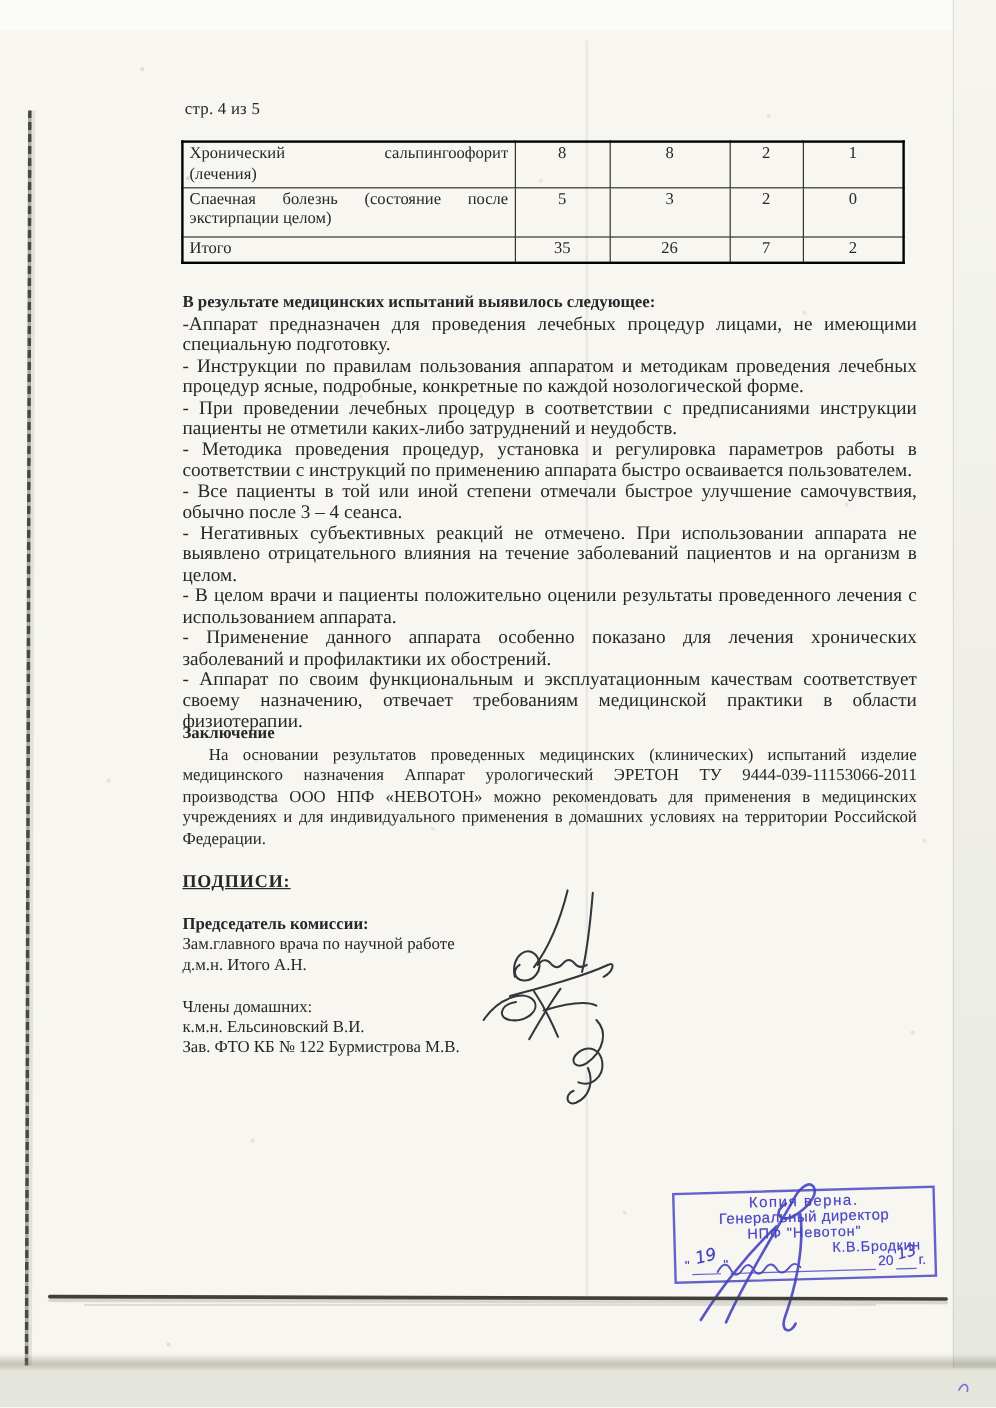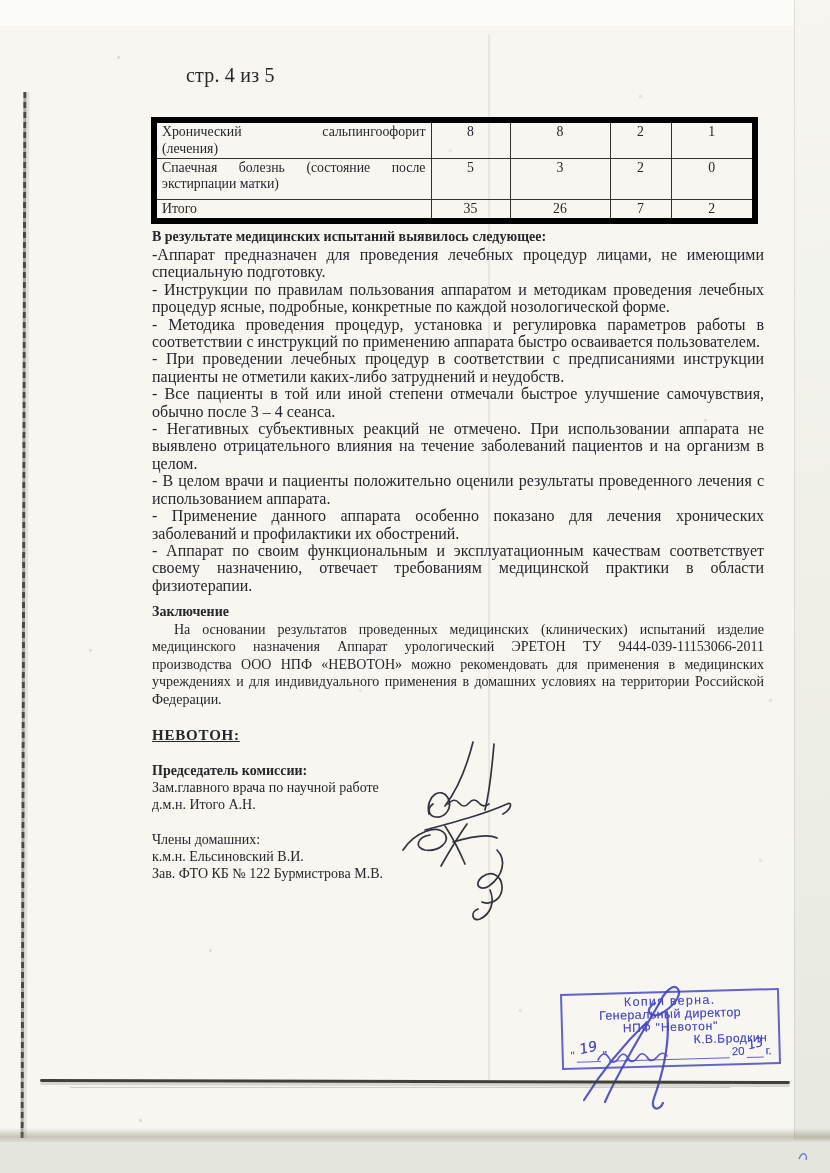--- a/index.html
+++ b/index.html
@@ -27,33 +27,33 @@
   .scanner-bed{position:absolute;left:0;top:1142px;width:830px;height:31px;background:#e4e6de;}
   .speckles{position:absolute;left:0;top:0;width:1px;height:1px;background:transparent;
     box-shadow:156px 148px 0 1px rgba(70,70,66,.16),118px 57px 0 1px rgba(70,70,66,.14),
       640px 96px 0 1px rgba(70,70,66,.10),300px 330px 0 1px rgba(70,70,66,.10),
       705px 420px 0 1px rgba(70,70,66,.12),90px 650px 0 1px rgba(70,70,66,.12),
       770px 700px 0 1px rgba(70,70,66,.10),210px 950px 0 1px rgba(70,70,66,.12),
       520px 1010px 0 1px rgba(70,70,66,.10),360px 690px 0 1px rgba(70,70,66,.09),
       670px 260px 0 1px rgba(70,70,66,.09),140px 1120px 0 1px rgba(70,70,66,.14),
       450px 150px 0 1px rgba(70,70,66,.08),760px 860px 0 1px rgba(70,70,66,.10);}
   
-  .page-header{position:absolute;left:154px;top:64px;font-size:20px;letter-spacing:.2px;margin-left:32px;}
+  .page-header{position:absolute;left:154px;top:84px;font-size:14px;letter-spacing:.2px;}
   
   .clinical-table{position:absolute;left:151px;top:117px;border-collapse:collapse;
-    border:6px solid #000000;table-layout:fixed;width:601px;padding-left:32px;}
+    border:2px solid #000000;table-layout:fixed;width:601px;padding-left:32px;}
   .clinical-table td{border:1.5px solid #34342f;padding:1px 5px 0;vertical-align:top;
     font-size:13.8px;line-height:16.6px;}
   .cell-line.spread{text-align:justify;text-align-last:justify;}
   td.num{text-align:center;padding-top:1px;}
   tr.total td{font-weight:normal;}
   tr.total td.num{font-weight:normal;}
   
   .results{position:absolute;left:152px;top:229px;width:612px;}
-  .results-heading{margin:0 0 1px;font-size:14px;font-weight:bold;text-align:justify;}
+  .results-heading{margin:16px 0 1px;font-size:14px;font-weight:bold;text-align:justify;}
   .result-item{margin:0;font-size:16px;line-height:17.4px;text-align:justify;}
   .conclusion{position:absolute;left:152px;top:604px;width:612px;}
   .conclusion-heading{margin:0;font-size:14px;font-weight:bold;}
   .conclusion-text{margin:1px 0 0;font-size:14px;line-height:17.4px;text-align:justify;text-indent:22px;}
   .signatures-heading{position:absolute;left:152px;top:727px;font-size:15px;font-weight:bold;
     text-decoration:underline;letter-spacing:.8px;}
   .signers{position:absolute;left:152px;top:762px;font-size:14px;line-height:17.2px;}
   .signers .bold{font-weight:bold;}
   .signers .gap{height:17px;}
   
@@ -107,21 +107,21 @@
           <div class="cell-line">(лечения)</div>
         </td>
         <td class="num">8</td>
         <td class="num">8</td>
         <td class="num">2</td>
         <td class="num">1</td>
       </tr>
       <tr style="height:41px;">
         <td>
           <div class="cell-line spread">Спаечная болезнь (состояние после</div>
-          <div class="cell-line">экстирпации матки)</div>
+          <div class="cell-line">экстирпации целом)</div>
         </td>
         <td class="num">5</td>
         <td class="num">3</td>
         <td class="num">2</td>
         <td class="num">0</td>
       </tr>
       <tr class="total" style="height:22px;">
         <td>
           <div class="cell-line">Итого</div>
         </td>
@@ -130,35 +130,35 @@
         <td class="num">7</td>
         <td class="num">2</td>
       </tr>
     </tbody>
   </table>
 
   <div class="results">
     <h3 class="results-heading">В результате медицинских испытаний выявилось следующее:</h3>
     <p class="result-item">-Аппарат предназначен для проведения лечебных процедур лицами, не имеющими специальную подготовку.</p>
     <p class="result-item">- Инструкции по правилам пользования аппаратом и методикам проведения лечебных процедур ясные, подробные, конкретные по каждой нозологической форме.</p>
+    <p class="result-item">- При проведении лечебных процедур в соответствии с предписаниями инструкции пациенты не отметили каких-либо затруднений и неудобств.</p>
     <p class="result-item">- Методика проведения процедур, установка и регулировка параметров  работы в соответствии с инструкций по применению аппарата быстро осваивается пользователем.</p>
-    <p class="result-item">- При проведении лечебных процедур в соответствии с предписаниями инструкции пациенты не отметили каких-либо затруднений и неудобств.</p>
     <p class="result-item">- Все пациенты в той или иной степени отмечали быстрое улучшение самочувствия, обычно после 3 – 4 сеанса.</p>
     <p class="result-item">- Негативных субъективных реакций не отмечено. При использовании аппарата не выявлено отрицательного влияния на течение заболеваний пациентов и на организм в целом.</p>
     <p class="result-item">- В целом врачи и пациенты положительно оценили результаты проведенного лечения с использованием аппарата.</p>
     <p class="result-item">- Применение данного аппарата особенно показано для лечения хронических заболеваний и профилактики их обострений.</p>
     <p class="result-item">- Аппарат по своим функциональным и эксплуатационным качествам соответствует своему назначению, отвечает требованиям медицинской практики в области физиотерапии.</p>
   </div>
 
   <div class="conclusion">
     <h3 class="conclusion-heading">Заключение</h3>
     <p class="conclusion-text">На основании результатов проведенных медицинских (клинических) испытаний изделие медицинского назначения Аппарат урологический ЭРЕТОН  ТУ 9444-039-11153066-2011 производства ООО НПФ «НЕВОТОН» можно рекомендовать для применения в медицинских учреждениях и для индивидуального применения в домашних условиях на территории Российской Федерации.</p>
   </div>
 
-  <div class="signatures-heading">НЕВОТОН:</div>
+  <div class="signatures-heading">ПОДПИСИ:</div>
   <div class="signers">
     <div class="bold">Председатель комиссии:</div>
     <div>Зам.главного врача по научной работе</div>
     <div>д.м.н. Итого А.Н.</div>
     <div class="gap"></div>
     <div>Члены домашних:</div>
     <div>к.м.н. Ельсиновский В.И.</div>
     <div>Зав. ФТО КБ № 122 Бурмистрова М.В.</div>
   </div>
 

